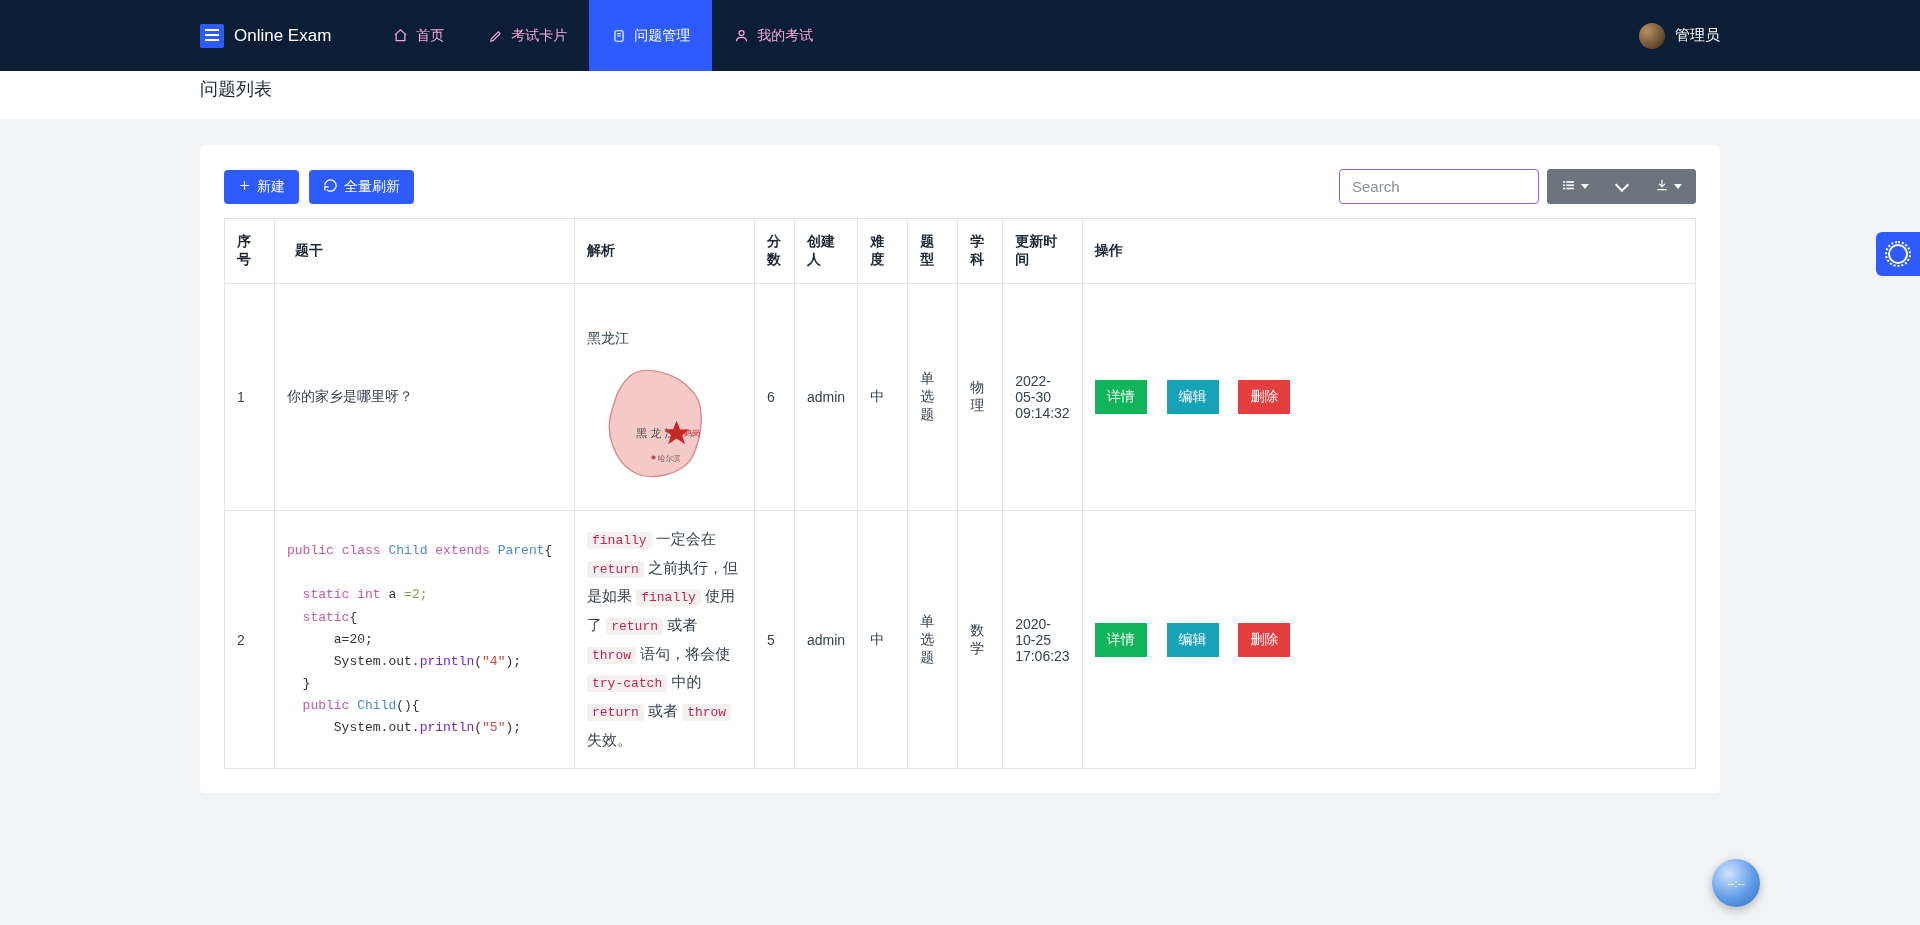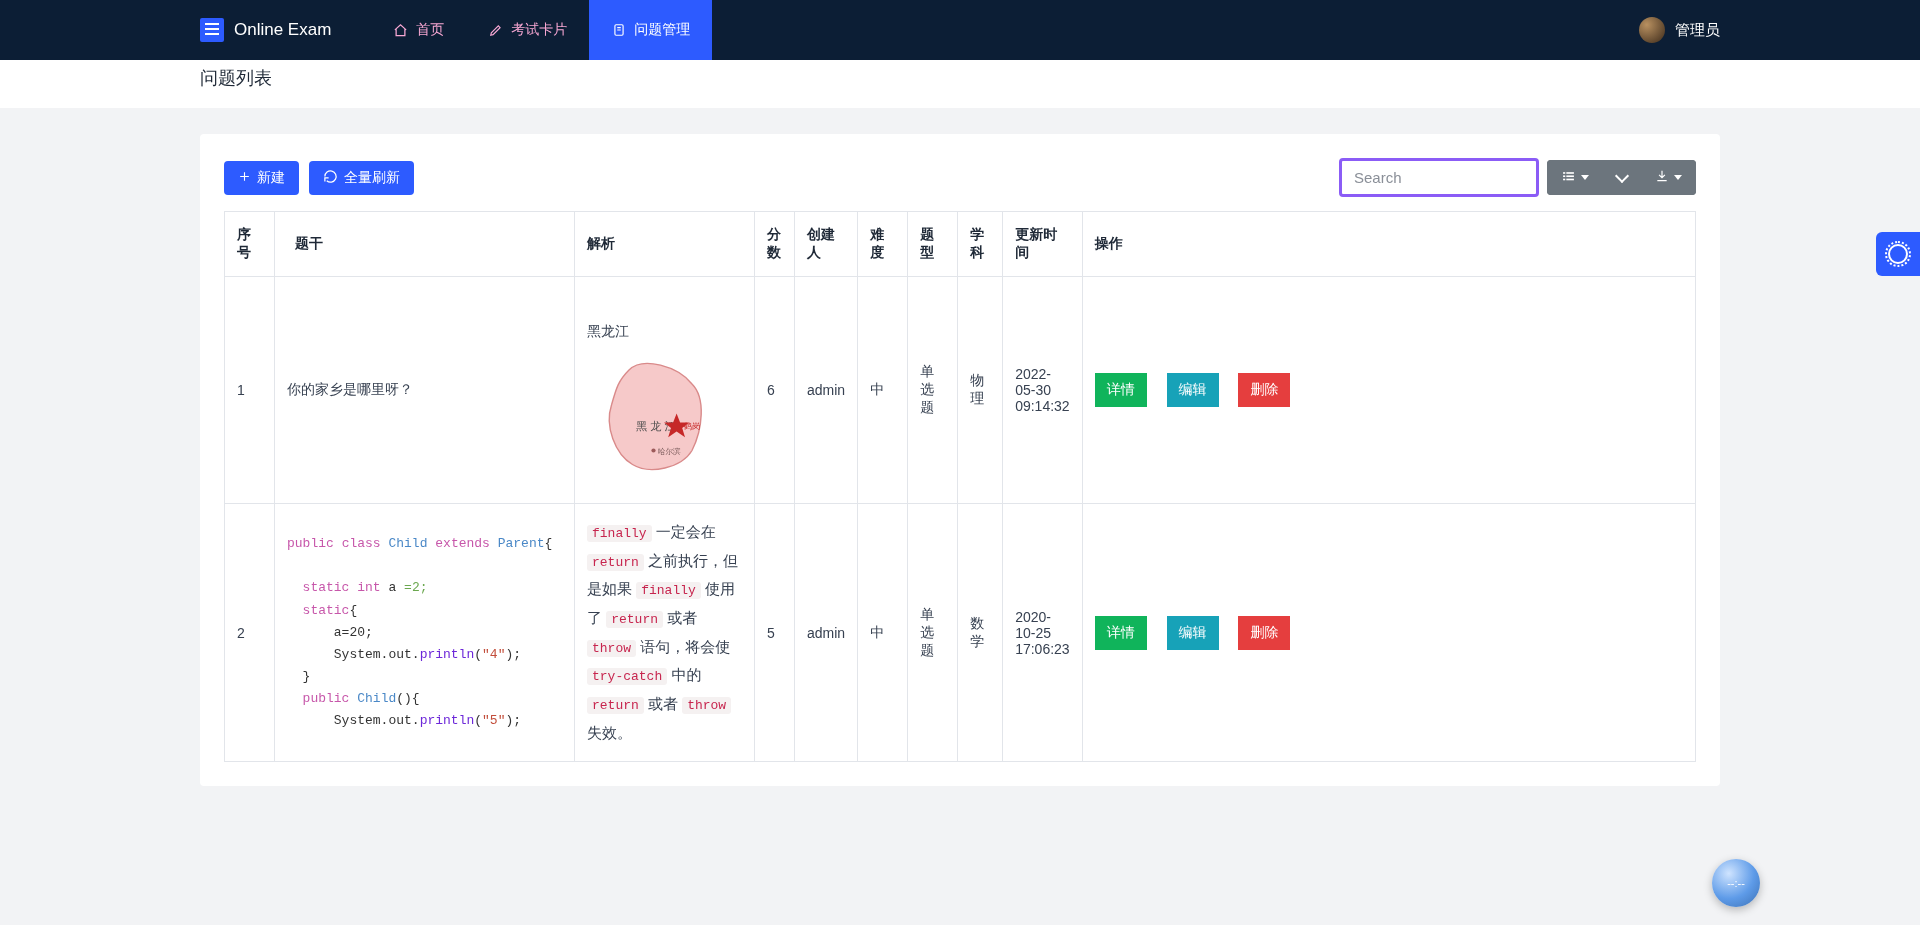--- a/index.html
+++ b/index.html
@@ -3,21 +3,21 @@
 <meta charset="utf-8">
 <style>
   * { box-sizing: border-box; margin: 0; padding: 0; }
   body {
     font-family: -apple-system, BlinkMacSystemFont, "Segoe UI", "Microsoft YaHei", sans-serif;
     background: #f2f3f5;
     color: #333;
   }
   .navbar {
     background: #0c1e35;
-    height: 60px;
+    height: 71px;
     display: flex;
     align-items: center;
     padding: 0 200px;
     justify-content: space-between;
   }
   .nav-left {
     display: flex;
     align-items: center;
     height: 100%;
   }
@@ -125,21 +125,21 @@
     background: #2d5bff;
     color: #fff;
     border: none;
     padding: 8px 14px;
     border-radius: 4px;
     font-size: 14px;
     cursor: pointer;
   }
   .toolbar-right { display: flex; align-items: center; gap: 8px; }
   .search-input {
-    border: 3px solid #8b5cf6;
+    border: 1px solid #8b5cf6;
     border-radius: 4px;
     padding: 8px 12px;
     font-size: 15px;
     width: 200px;
     color: #374151;
   }
   .search-input::placeholder { color: #8a8f98; }
   .tool-group {
     display: flex;
     background: #6c757d;
@@ -302,20 +302,29 @@
         <span>考试卡片</span>
       </div>
       <div class="nav-item active">
         <span class="nav-icon">
           <svg width="14" height="14" viewBox="0 0 24 24" fill="none" stroke="currentColor" stroke-width="2">
               <rect x="5" y="3" width="14" height="18" rx="2"></rect>
               <path d="M9 8h6M9 12h6"></path>
             </svg>
         </span>
         <span>问题管理</span>
+      </div>
+      <div class="nav-item">
+        <span class="nav-icon">
+          <svg width="15" height="15" viewBox="0 0 24 24" fill="none" stroke="currentColor" stroke-width="2">
+              <circle cx="12" cy="8" r="4"></circle>
+              <path d="M4 21c0-4 4-6 8-6s8 2 8 6"></path>
+            </svg>
+        </span>
+        <span>我的考试</span>
       </div>
     </div>
   </div>
   <div class="nav-right">
     <span class="avatar"></span>
     <span>管理员</span>
   </div>
 </div>
 
 <div class="content">

